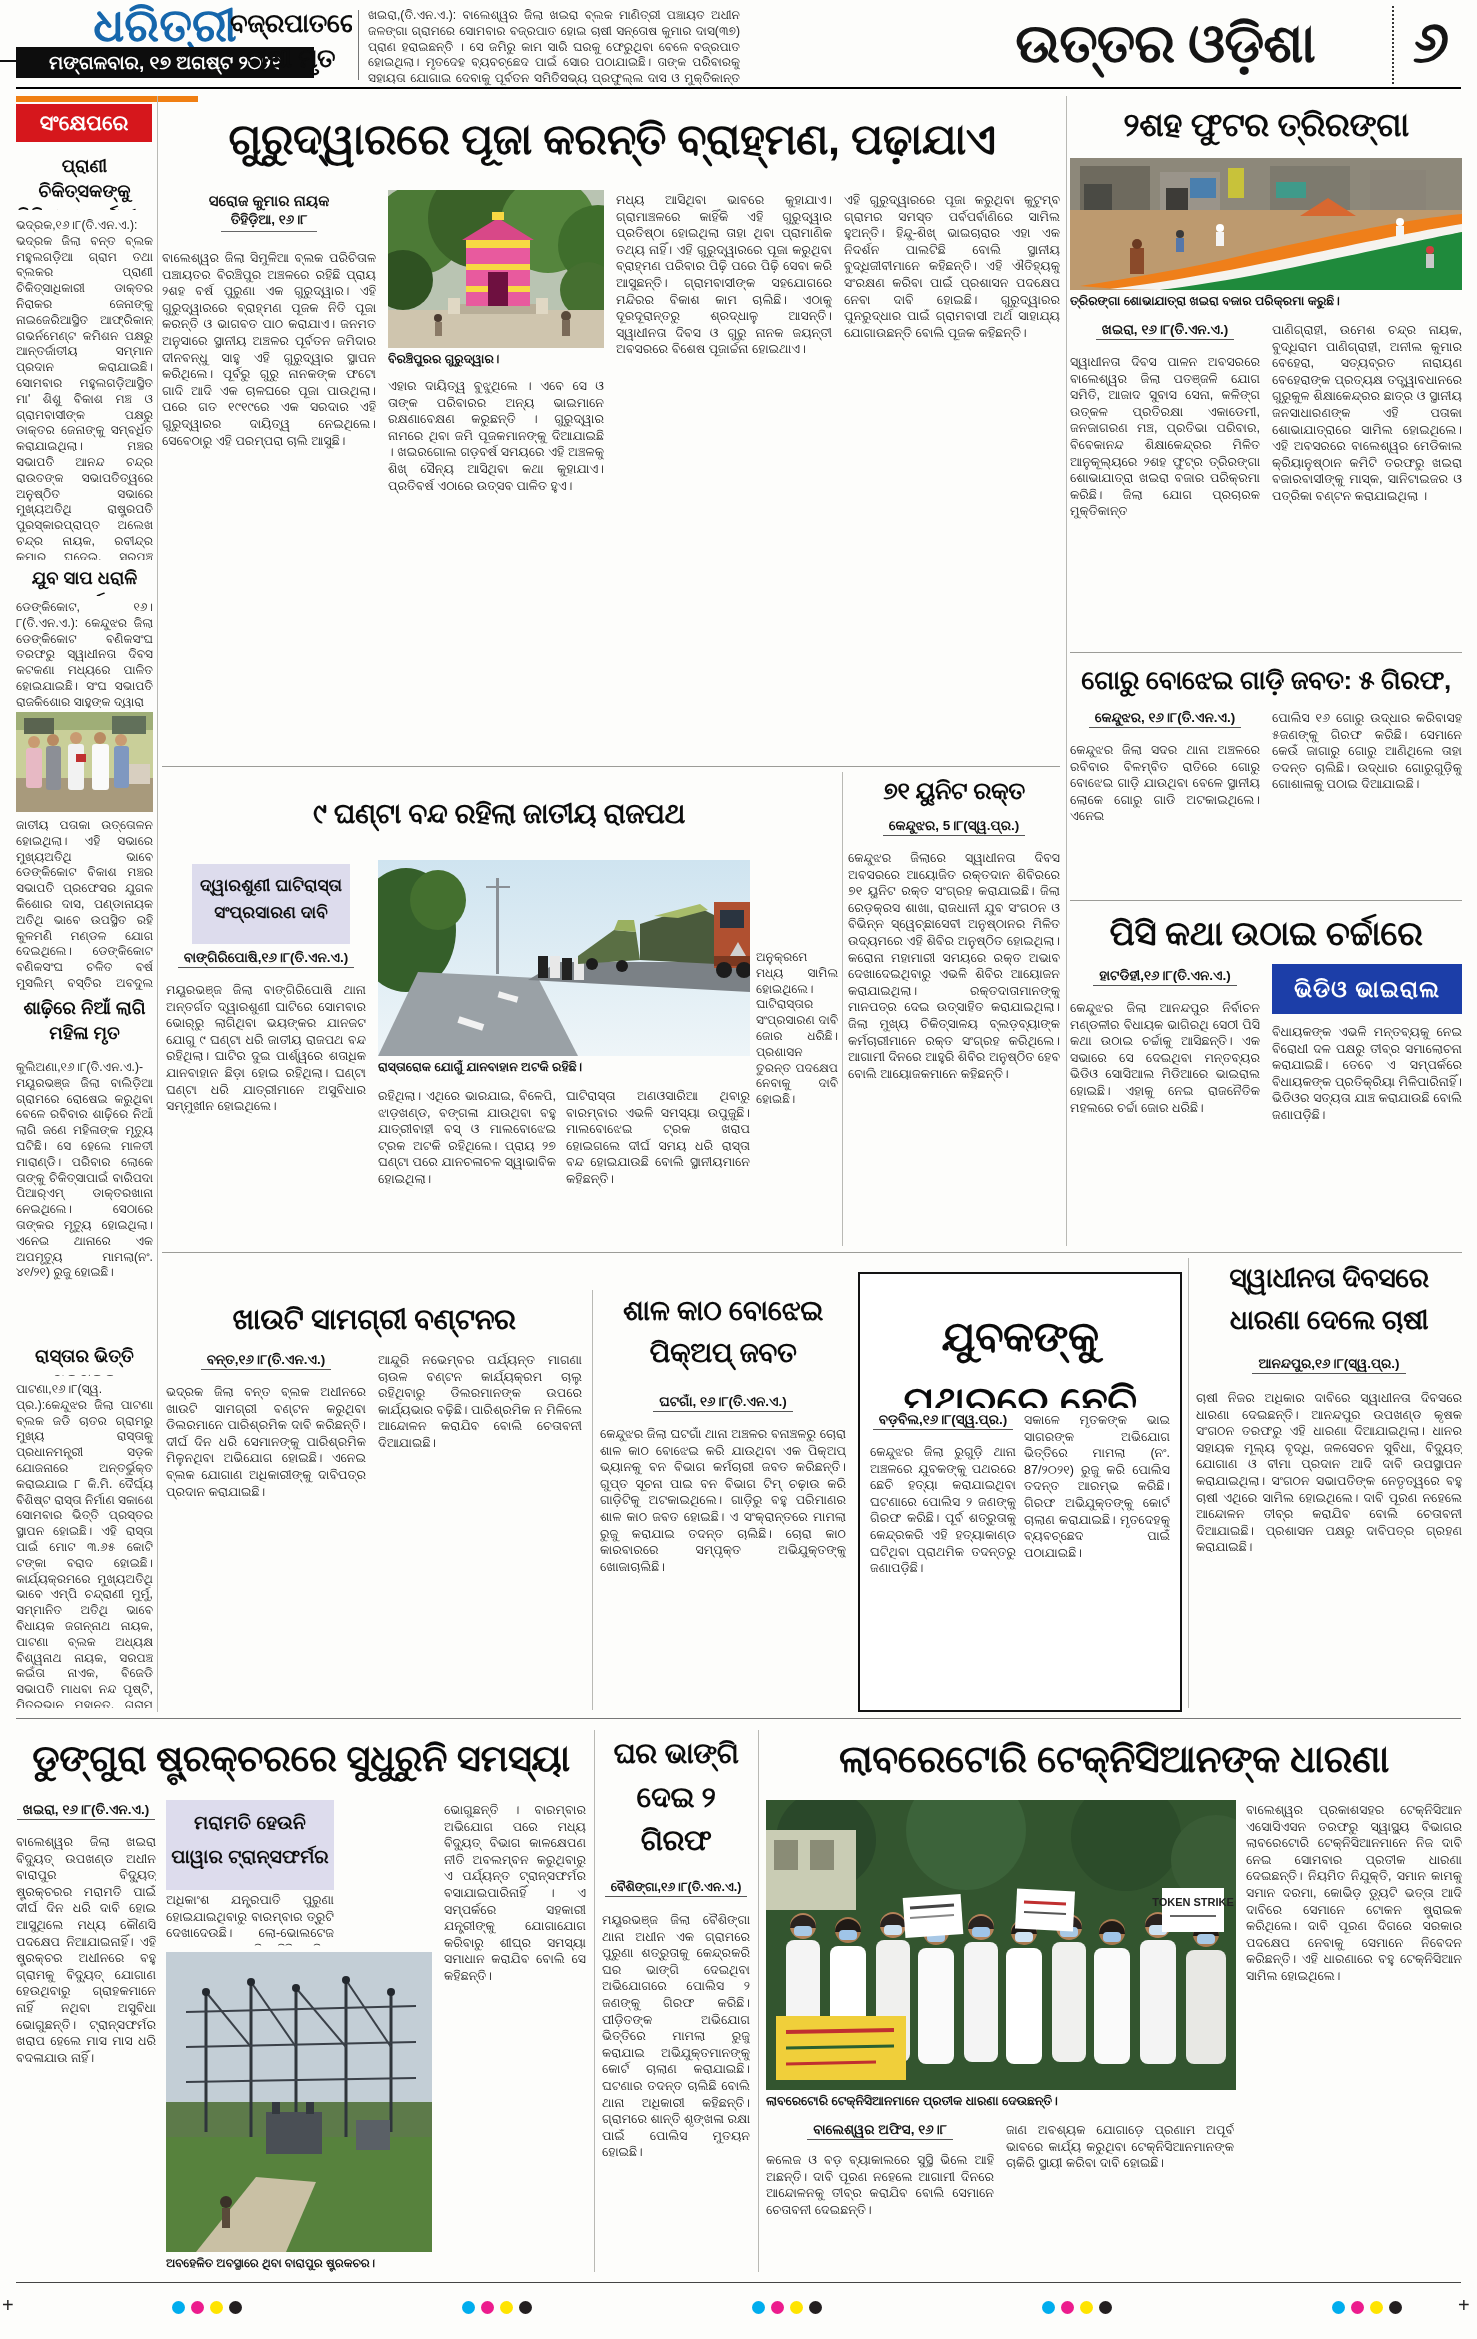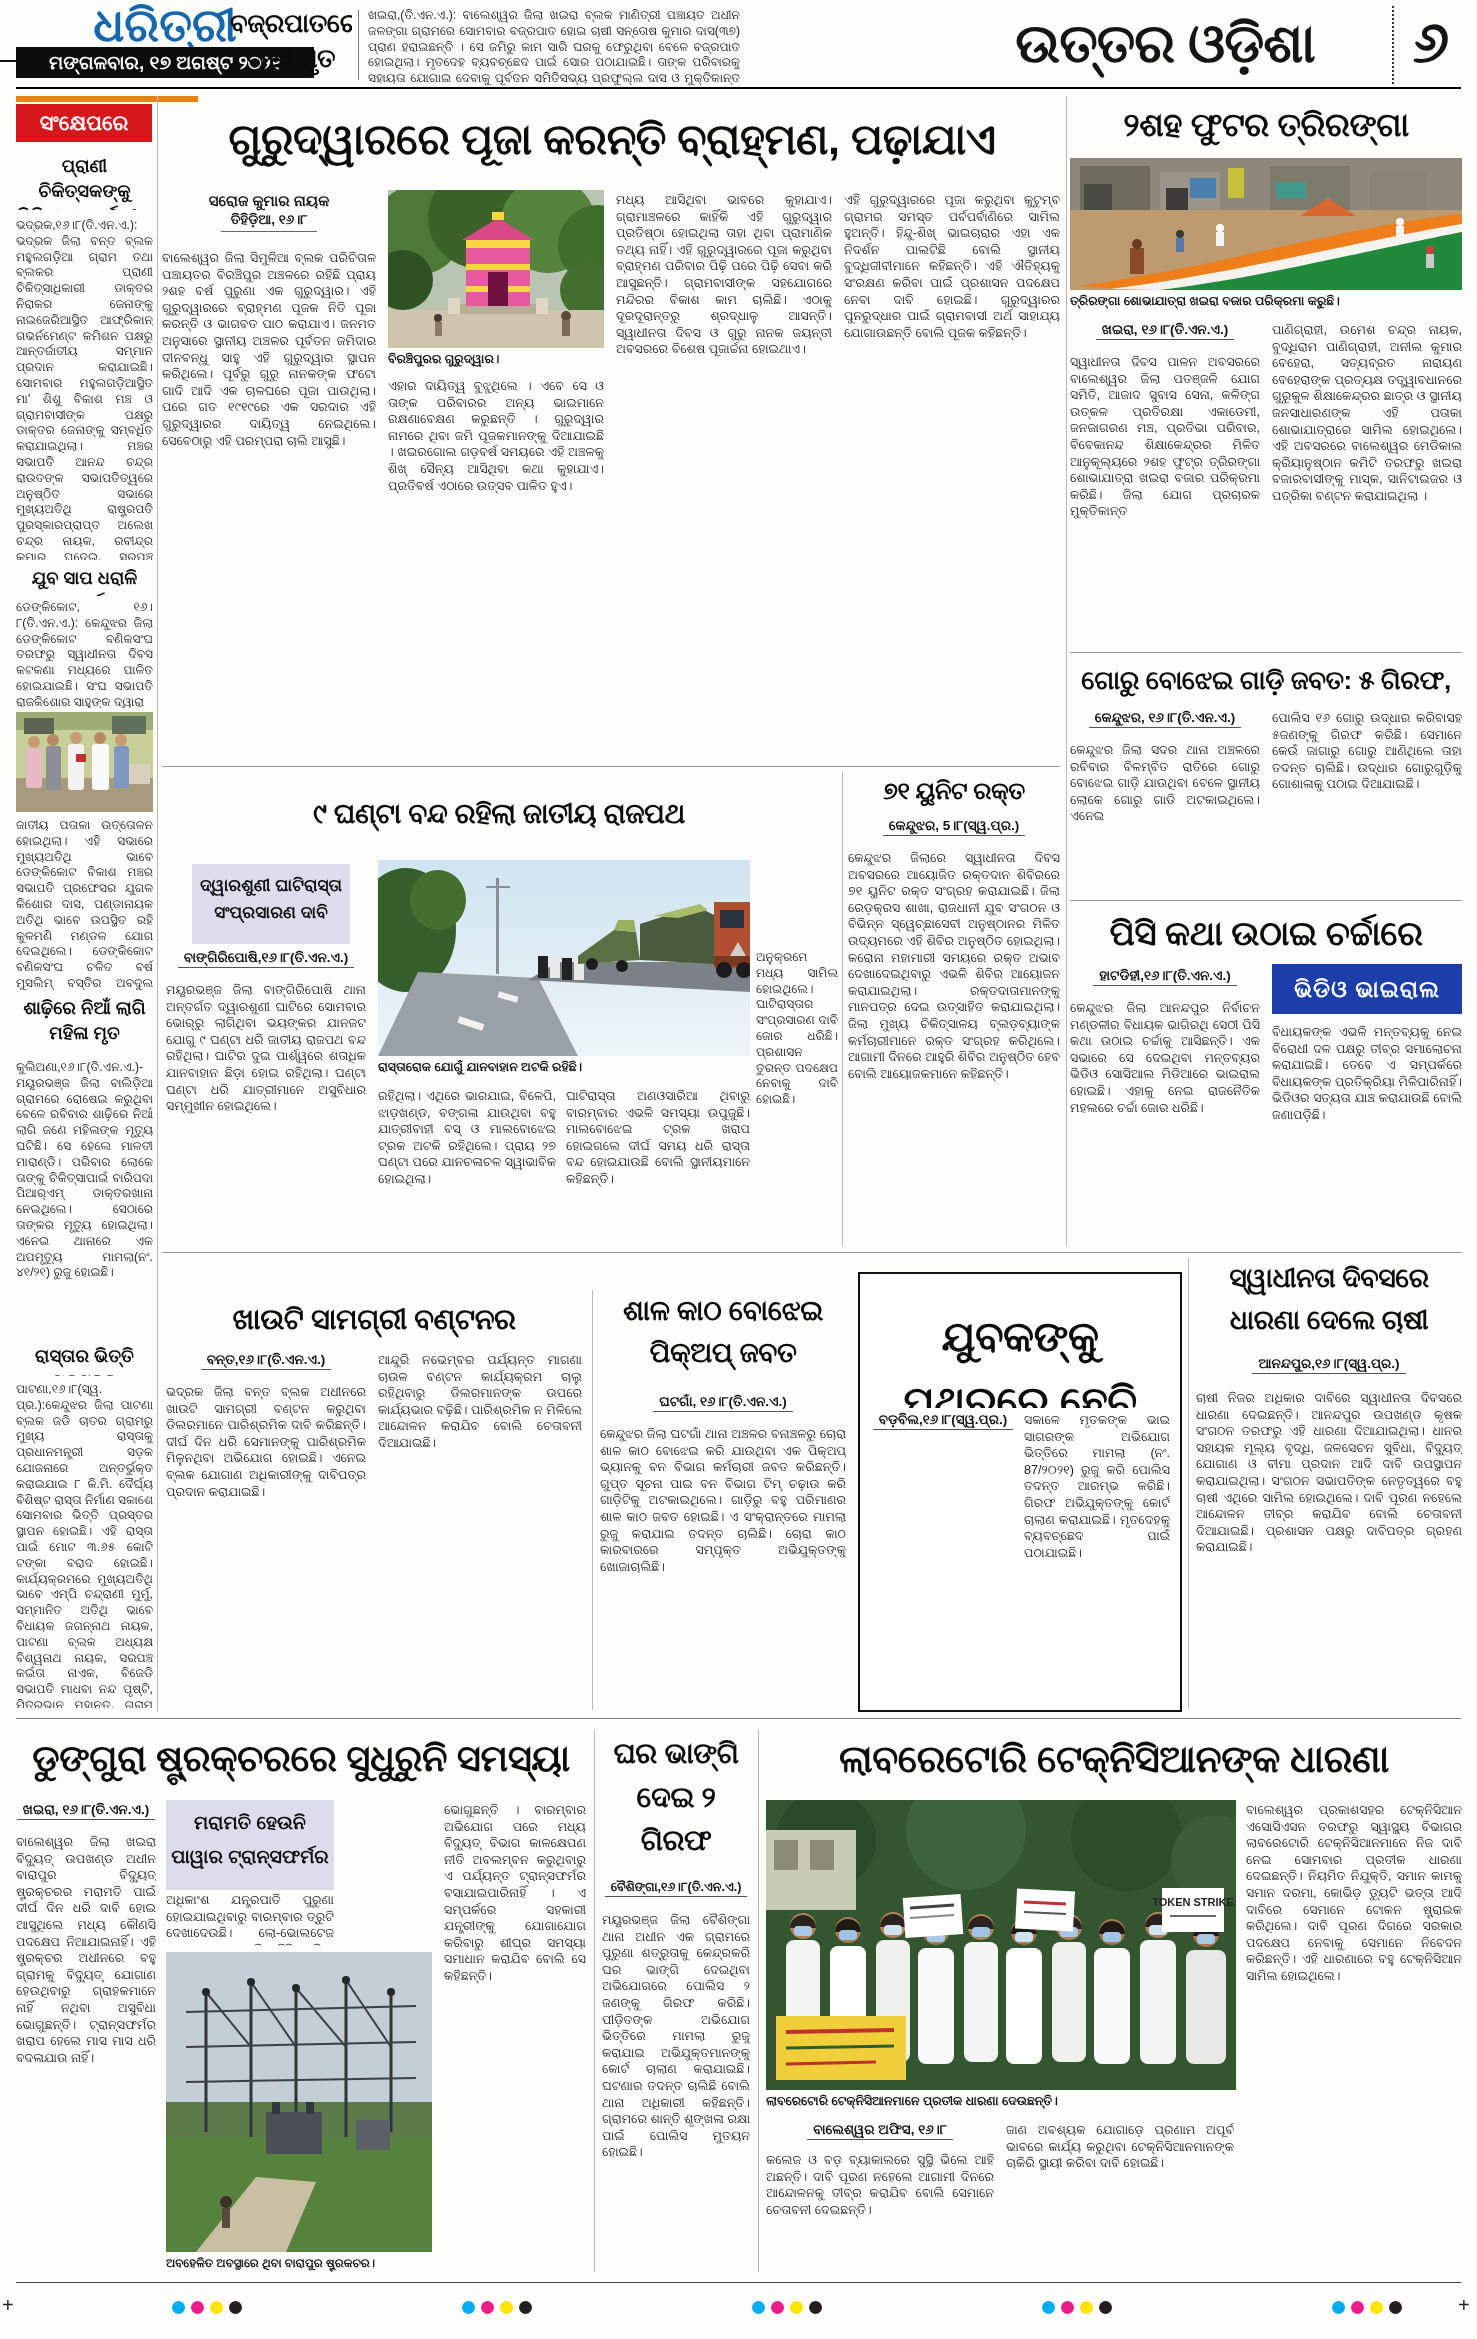--- a/index.html
+++ b/index.html
@@ -251,20 +251,21 @@
   <div class="abs vrule" style="left:592px;top:1290px;height:420px;"></div>
 
   <div class="abs headline clip" style="left:600px;top:1290px;width:246px;height:96px;font-size:28px;line-height:1.5;">ଶାଳ କାଠ ବୋଝେଇ ପିକ୍‌ଅପ୍ ଜବତ</div>
   <div class="abs byline clip" style="left:600px;top:1394px;width:246px;height:24px;"><u>ଘଟଗାଁ, ୧୬।୮(ତି.ଏନ.ଏ.)</u></div>
   <div class="abs body-txt clip" style="left:600px;top:1426px;width:246px;height:282px;">କେନ୍ଦୁଝର ଜିଲା ଘଟଗାଁ ଥାନା ଅଞ୍ଚଳର ବନାଞ୍ଚଳରୁ ଚୋରା ଶାଳ କାଠ ବୋଝେଇ କରି ଯାଉଥିବା ଏକ ପିକ୍‌ଅପ୍ ଭ୍ୟାନକୁ ବନ ବିଭାଗ କର୍ମଚାରୀ ଜବତ କରିଛନ୍ତି। ଗୁପ୍ତ ସୂଚନା ପାଇ ବନ ବିଭାଗ ଟିମ୍ ଚଢ଼ାଉ କରି ଗାଡ଼ିଟିକୁ ଅଟକାଇଥିଲେ। ଗାଡ଼ିରୁ ବହୁ ପରିମାଣର ଶାଳ କାଠ ଜବତ ହୋଇଛି। ଏ ସଂକ୍ରାନ୍ତରେ ମାମଲା ରୁଜୁ କରାଯାଇ ତଦନ୍ତ ଚାଲିଛି। ଚୋରା କାଠ କାରବାରରେ ସମ୍ପୃକ୍ତ ଅଭିଯୁକ୍ତଙ୍କୁ ଖୋଜାଚାଲିଛି।</div>
 
   <div class="abs boxed" style="left:858px;top:1272px;width:320px;height:436px;background:#fff;">
     <div class="headline clip" style="margin:30px 10px 0;height:104px;font-size:42px;line-height:1.55;">ଯୁବକଙ୍କୁ ପଥରରେ ଛେଚି ହତ୍ୟା, ୨ ଗିରଫ</div>
     <div style="position:absolute;left:10px;top:138px;width:146px;">
       <div class="byline clip" style="height:24px;"><u>ବଡ଼ବିଲ,୧୬।୮(ସ୍ୱ.ପ୍ର.)</u></div>
+      <div class="body-txt clip" style="height:258px;margin-top:8px;">କେନ୍ଦୁଝର ଜିଲା ରୁଗୁଡ଼ି ଥାନା ଅଞ୍ଚଳରେ ଯୁବକଙ୍କୁ ପଥରରେ ଛେଚି ହତ୍ୟା କରାଯାଇଥିବା ଘଟଣାରେ ପୋଲିସ ୨ ଜଣଙ୍କୁ ଗିରଫ କରିଛି। ପୂର୍ବ ଶତ୍ରୁତାକୁ କେନ୍ଦ୍ରକରି ଏହି ହତ୍ୟାକାଣ୍ଡ ଘଟିଥିବା ପ୍ରାଥମିକ ତଦନ୍ତରୁ ଜଣାପଡ଼ିଛି।</div>
     </div>
     <div class="body-txt clip" style="position:absolute;left:164px;top:138px;width:146px;height:290px;">ସକାଳେ ମୃତକଙ୍କ ଭାଇ ସାଗରଙ୍କ ଅଭିଯୋଗ ଭିତ୍ତିରେ ମାମଲା (ନଂ. 87/୨୦୨୧) ରୁଜୁ କରି ପୋଲିସ ତଦନ୍ତ ଆରମ୍ଭ କରିଛି। ଗିରଫ ଅଭିଯୁକ୍ତଙ୍କୁ କୋର୍ଟ ଚାଲାଣ କରାଯାଇଛି। ମୃତଦେହକୁ ବ୍ୟବଚ୍ଛେଦ ପାଇଁ ପଠାଯାଇଛି।</div>
   </div>
 
   <div class="abs vrule" style="left:1188px;top:1258px;height:450px;"></div>
 
   <div class="abs headline clip" style="left:1196px;top:1258px;width:266px;height:88px;font-size:27px;line-height:1.55;">ସ୍ୱାଧୀନତା ଦିବସରେ ଧାରଣା ଦେଲେ ଚାଷୀ</div>
   <div class="abs byline clip" style="left:1196px;top:1356px;width:266px;height:24px;"><u>ଆନନ୍ଦପୁର,୧୬।୮(ସ୍ୱ.ପ୍ର.)</u></div>
   <div class="abs body-txt clip" style="left:1196px;top:1390px;width:266px;height:318px;">ଚାଷୀ ନିଜର ଅଧିକାର ଦାବିରେ ସ୍ୱାଧୀନତା ଦିବସରେ ଧାରଣା ଦେଇଛନ୍ତି। ଆନନ୍ଦପୁର ଉପଖଣ୍ଡ କୃଷକ ସଂଗଠନ ତରଫରୁ ଏହି ଧାରଣା ଦିଆଯାଇଥିଲା। ଧାନର ସହାୟକ ମୂଲ୍ୟ ବୃଦ୍ଧି, ଜଳସେଚନ ସୁବିଧା, ବିଦ୍ୟୁତ୍ ଯୋଗାଣ ଓ ବୀମା ପ୍ରଦାନ ଆଦି ଦାବି ଉପସ୍ଥାପନ କରାଯାଇଥିଲା। ସଂଗଠନ ସଭାପତିଙ୍କ ନେତୃତ୍ୱରେ ବହୁ ଚାଷୀ ଏଥିରେ ସାମିଲ ହୋଇଥିଲେ। ଦାବି ପୂରଣ ନହେଲେ ଆନ୍ଦୋଳନ ତୀବ୍ର କରାଯିବ ବୋଲି ଚେତାବନୀ ଦିଆଯାଇଛି। ପ୍ରଶାସନ ପକ୍ଷରୁ ଦାବିପତ୍ର ଗ୍ରହଣ କରାଯାଇଛି।</div>
 

